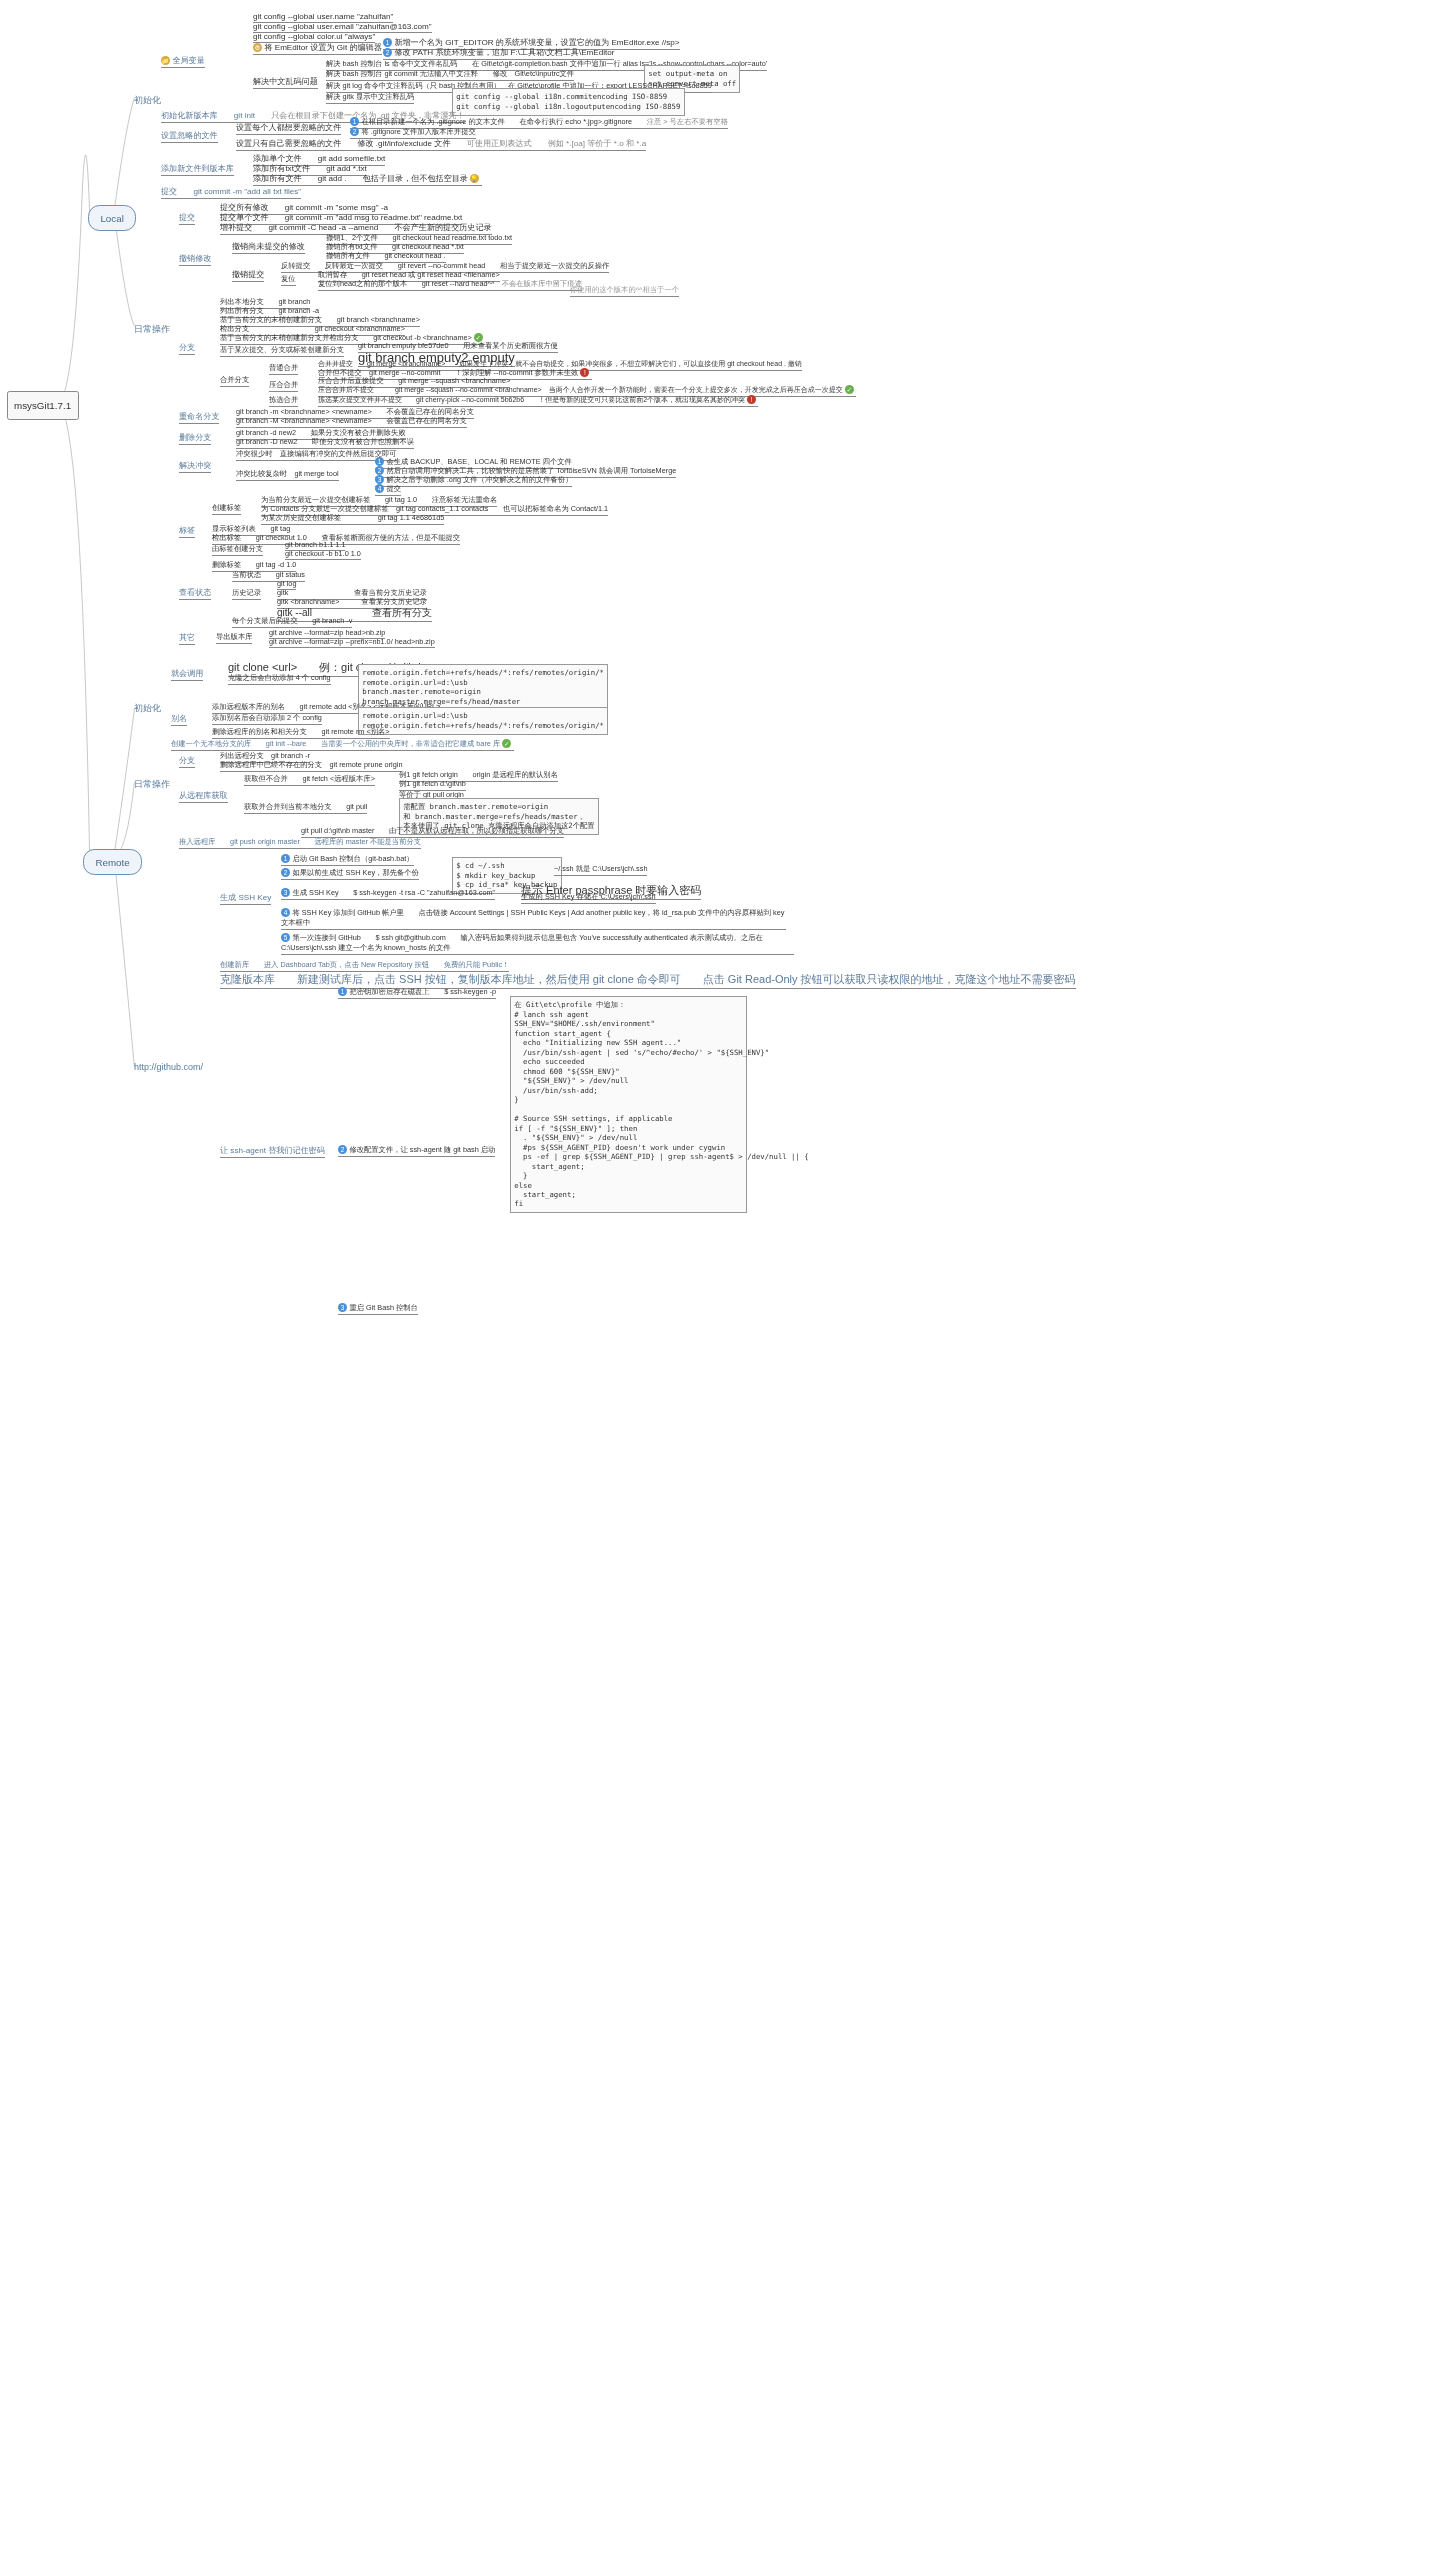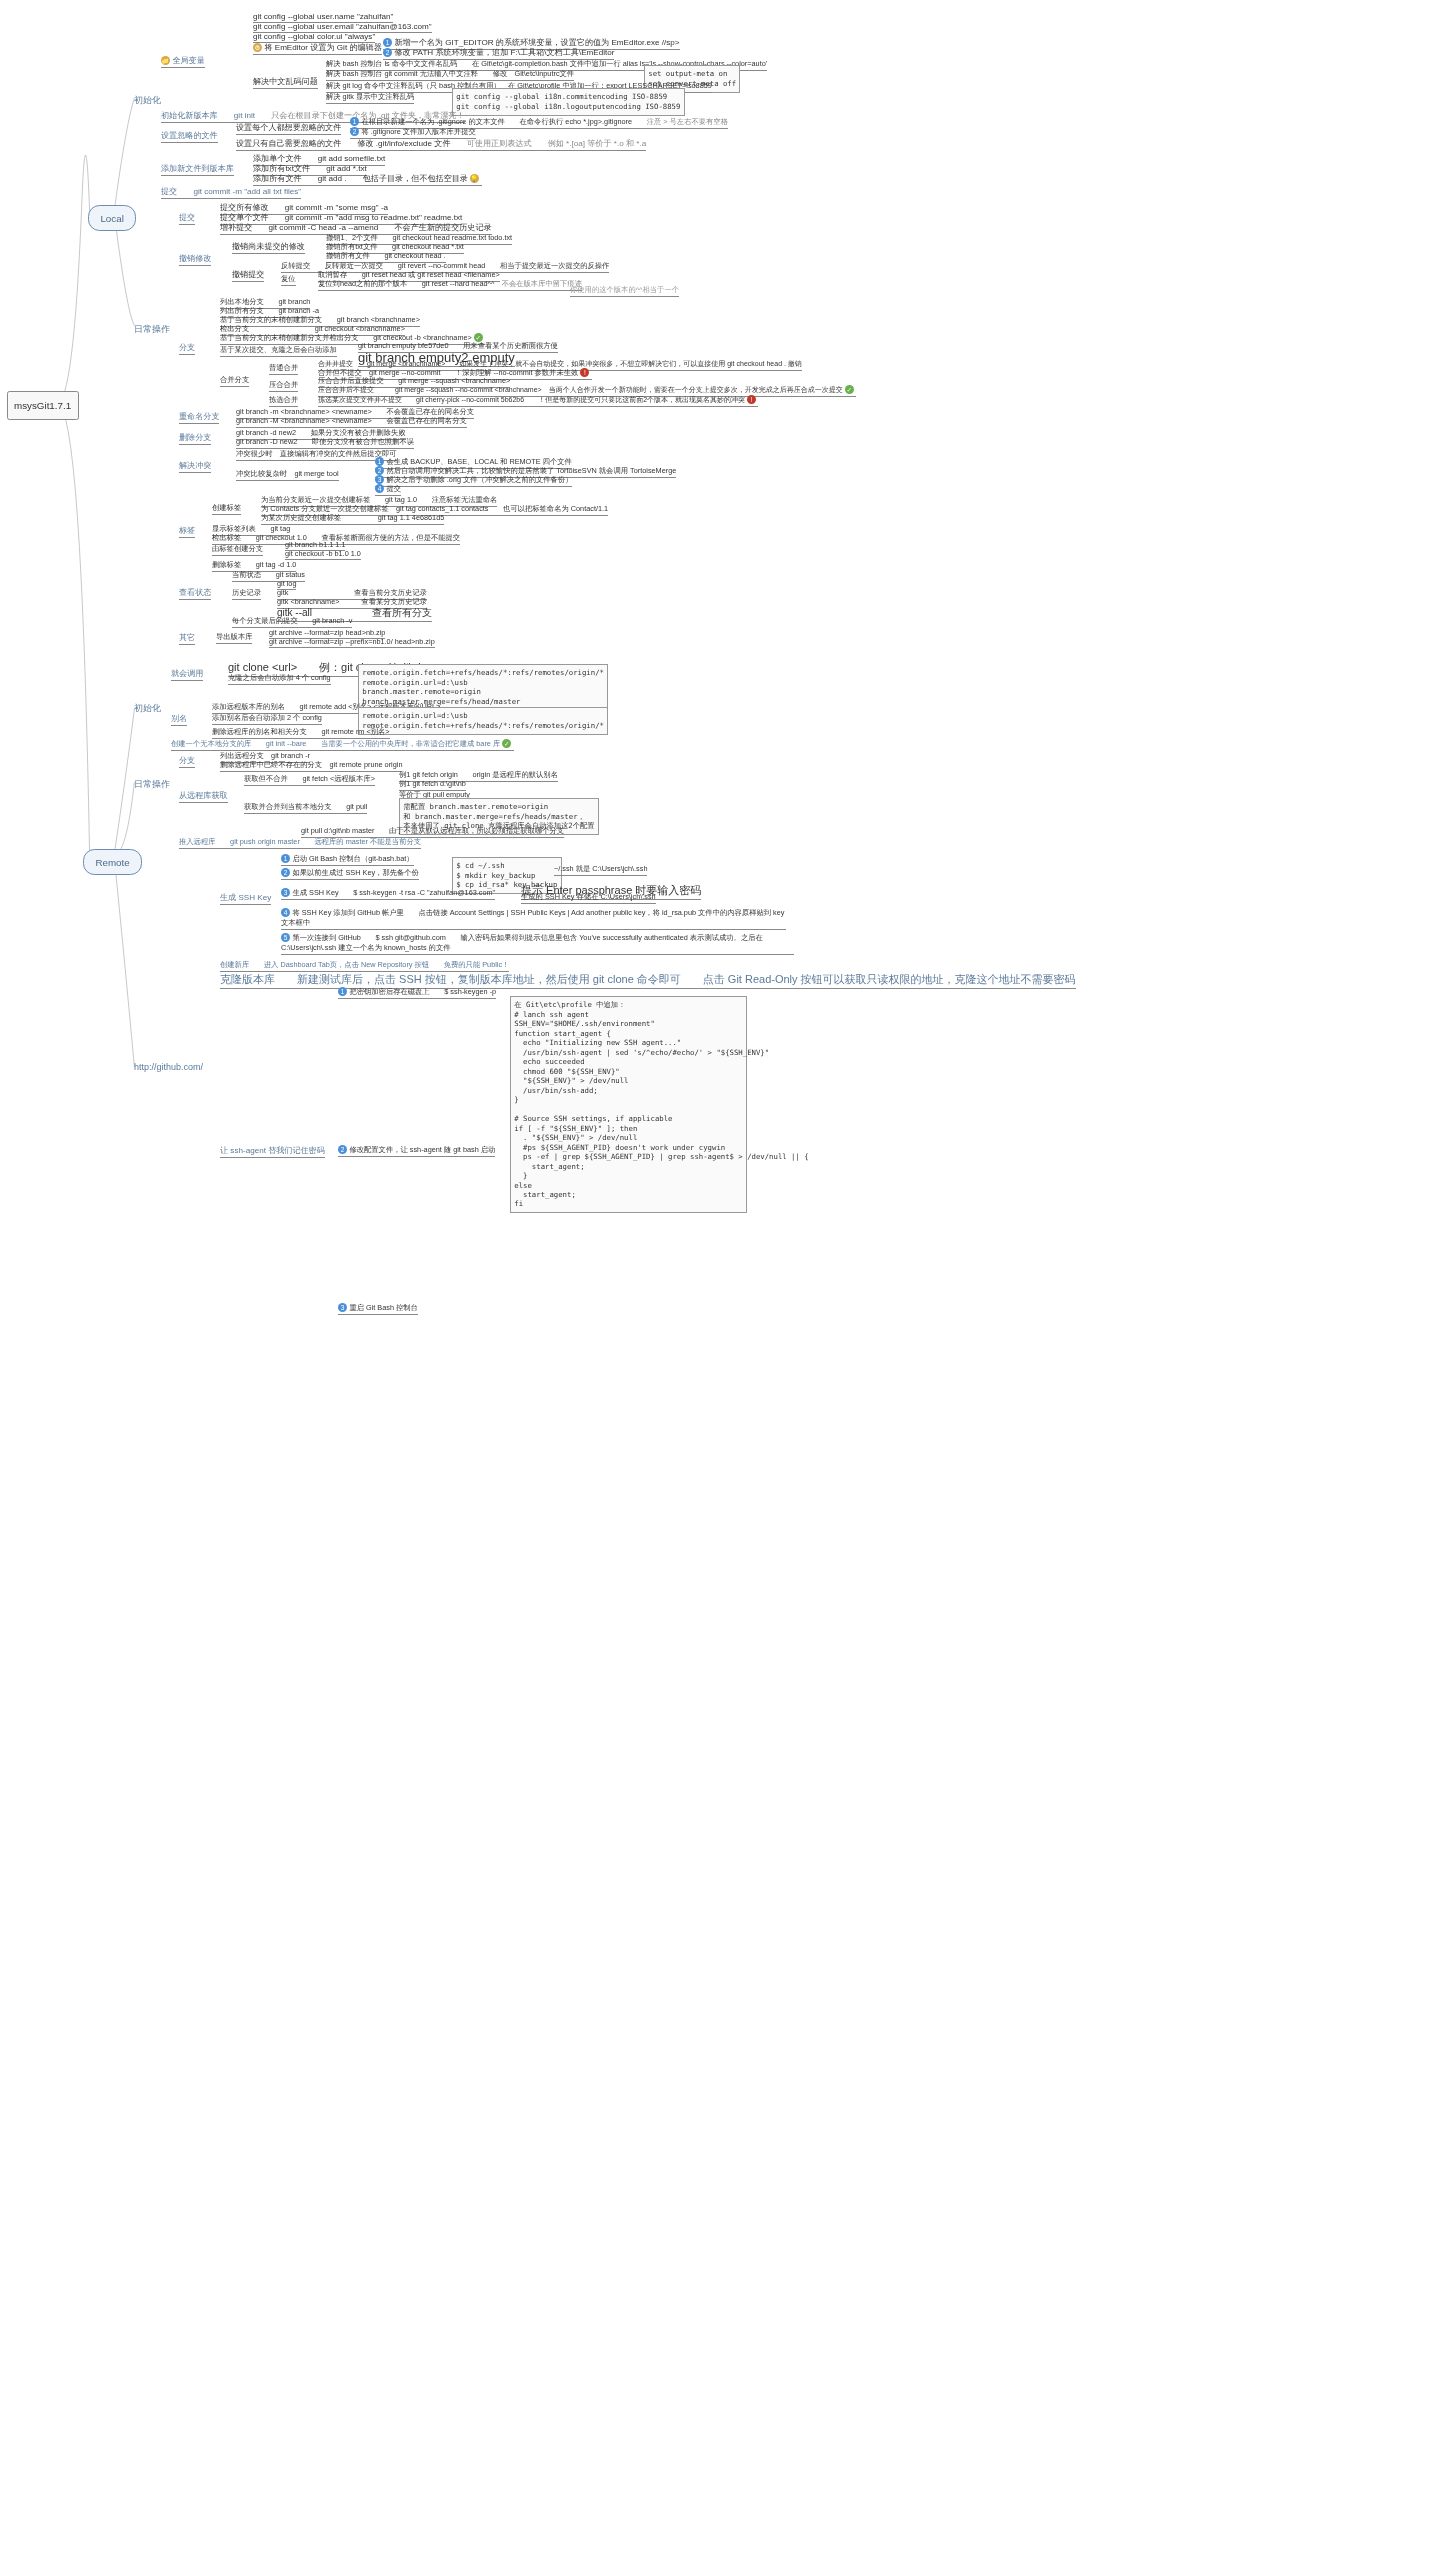--- a/index.html
+++ b/index.html
@@ -90,21 +90,21 @@
 <div class="node" style="left:318px;top:270px;font-size:7.3px">取消暂存　　git reset head 或 git reset head &lt;filename&gt;</div>
 <div class="node" style="left:318px;top:279px;font-size:7.3px"><span>复位到head之前的那个版本　　git reset --hard head^^</span>　<span class="desc">不会在版本库中留下痕迹</span></div>
 <div class="node faint" style="left:570px;top:285px;font-size:7.3px">你使用的这个版本的^^相当于一个</div>
 
 <div class="node blue" style="left:179px;top:342px">分支</div>
 <div class="node" style="left:220px;top:297px;font-size:7.3px">列出本地分支　　git branch</div>
 <div class="node" style="left:220px;top:306px;font-size:7.3px">列出所有分支　　git branch -a</div>
 <div class="node" style="left:220px;top:315px;font-size:7.3px">基于当前分支的末梢创建新分支　　git branch &lt;branchname&gt;</div>
 <div class="node" style="left:220px;top:324px;font-size:7.3px">检出分支　　　　　　　　　git checkout &lt;branchname&gt;</div>
 <div class="node" style="left:220px;top:333px;font-size:7.3px"><span>基于当前分支的末梢创建新分支并检出分支　　git checkout -b &lt;branchname&gt;</span> <span class="ico g">✓</span></div>
-<div class="node" style="left:220px;top:345px;font-size:7.3px">基于某次提交、克隆之后会自动添加</div>
+<div class="node" style="left:220px;top:345px;font-size:7.3px">基于某次提交、分支或标签创建新分支</div>
 <div class="node" style="left:358px;top:341px;font-size:7.3px">git branch emputy bfe57de0　　用来查看某个历史断面很方便</div>
 <div class="node" style="left:358px;top:350px;font-size:13px">git branch emputy2 emputy</div>
 <div class="node" style="left:220px;top:375px;font-size:7.3px">合并分支</div>
 <div class="node" style="left:269px;top:363px;font-size:7.3px">普通合并</div>
 <div class="node" style="left:318px;top:359px;font-size:7px">合并并提交　　git merge &lt;branchname&gt;　　如果发生了冲突，就不会自动提交，如果冲突很多，不想立即解决它们，可以直接使用 git checkout head . 撤销</div>
 <div class="node" style="left:318px;top:368px;font-size:7.3px"><span>合并但不提交　git merge --no-commit　　！深刻理解 --no-commit 参数并未生效</span> <span class="ico r">!</span></div>
 <div class="node" style="left:269px;top:380px;font-size:7.3px">压合合并</div>
 <div class="node" style="left:318px;top:376px;font-size:7.3px">压合合并后直接提交　　git merge --squash &lt;branchname&gt;</div>
 <div class="node" style="left:318px;top:385px;font-size:7px"><span>压合合并后不提交　　　git merge --squash --no-commit &lt;branchname&gt;　当两个人合作开发一个新功能时，需要在一个分支上提交多次，开发完成之后再压合成一次提交</span> <span class="ico g">✓</span></div>
 <div class="node" style="left:269px;top:395px;font-size:7.3px">拣选合并</div>
@@ -175,21 +175,21 @@
 
 <div class="node blue" style="left:179px;top:755px">分支</div>
 <div class="node" style="left:220px;top:751px;font-size:7.3px">列出远程分支　git branch -r</div>
 <div class="node" style="left:220px;top:760px;font-size:7.3px">删除远程库中已经不存在的分支　git remote prune origin</div>
 
 <div class="node blue" style="left:179px;top:790px">从远程库获取</div>
 <div class="node" style="left:244px;top:774px;font-size:7.3px">获取但不合并　　git fetch &lt;远程版本库&gt;</div>
 <div class="node" style="left:399px;top:770px;font-size:7.3px">例1 git fetch origin　　origin 是远程库的默认别名</div>
 <div class="node" style="left:399px;top:779px;font-size:7.3px">例1 git fetch d:\git\nb</div>
 <div class="node" style="left:244px;top:802px;font-size:7.3px">获取并合并到当前本地分支　　git pull</div>
-<div class="node" style="left:399px;top:790px;font-size:7.3px">等价于 git pull emputy</div>
+<div class="node" style="left:399px;top:790px;font-size:7.3px">等价于 git pull origin</div>
 <div class="box" style="left:399px;top:798px">需配置 branch.master.remote=origin
 和 branch.master.merge=refs/heads/master，
 本来使用了 git clone 克隆远程库会自动添加这2个配置</div>
 <div class="node" style="left:301px;top:826px;font-size:7.3px">git pull d:\git\nb master　　由于不是从默认远程库取，所以必须指定获取哪个分支</div>
 
 <div class="node blue" style="left:179px;top:837px;font-size:7.3px">推入远程库　　git push origin master　　远程库的 master 不能是当前分支</div>
 
 <div class="grp" style="top:1062px">http://github.com/</div>
 
 <div class="node blue" style="left:220px;top:892px">生成 SSH Key</div>

